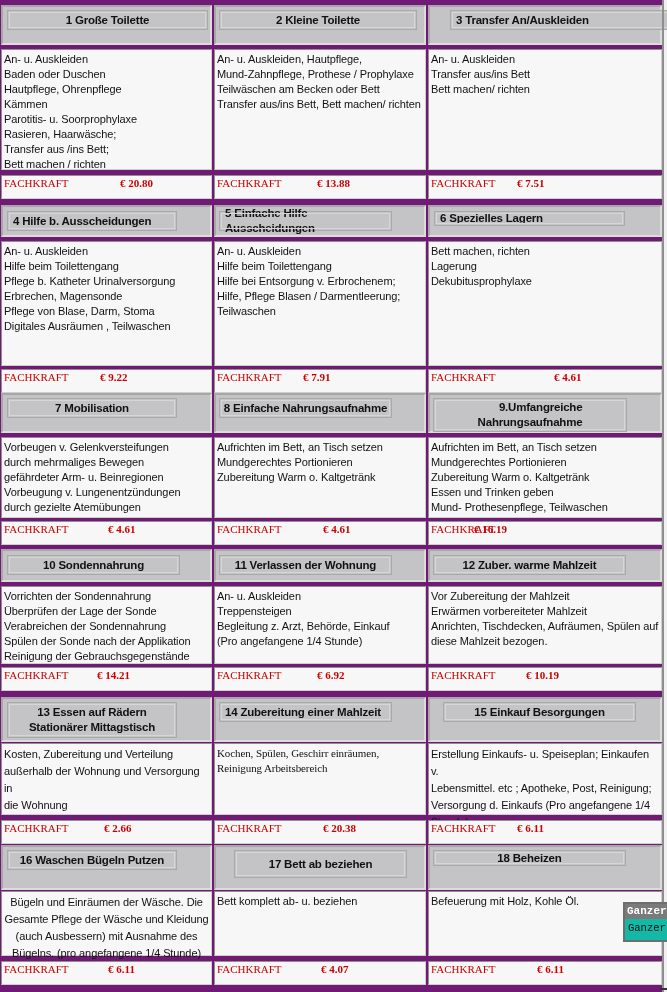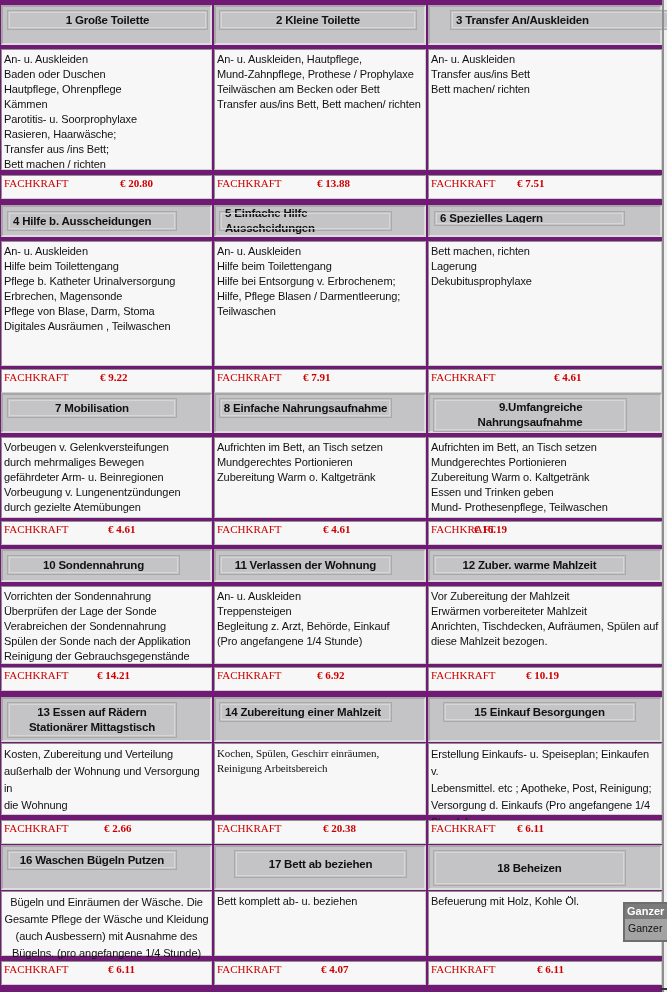--- a/index.html
+++ b/index.html
@@ -53,24 +53,25 @@
     border:1px solid #8f8f8f;
     border-right-color:#cfcfcf; border-bottom-color:#cfcfcf;
     font-family:"Liberation Serif", serif;
     color:#cc0000; font-size:11px;
     padding-left:2px; padding-top:1px;
     white-space:nowrap;
   }
   .price .amt { font-weight:bold; position:absolute; top:1px; }
   .popup {
     position:absolute; left:623px; top:902px; width:44px; height:40px;
-    background:#a3a3a3;
+    background:#14b8a6;
     border:2px solid #6e6e6e; border-right:none;
     box-sizing:border-box;
     font-size:10.5px;
+    font-family:Liberation Mono, monospace;
   }
   .popup .title {
     background:#7a7a7a; color:#fff; font-weight:bold; font-size:11px;
     height:15px; line-height:15px; padding-left:2px; overflow:hidden; white-space:nowrap;
   }
   .popup .item { padding:3px 0 0 3px; color:#111; white-space:nowrap; overflow:hidden; }
   .bottom-tick { position:absolute; left:660px; top:988px; width:7px; height:2px; background:#333; }
 </style>
 </head>
 <body>
@@ -311,21 +312,21 @@
         <span>
           <span style="display: block;">17 Bett ab beziehen</span>
         </span>
       </div>
     </div>
     <div class="cell desc" style="left: 214px; top: 891px; width: 212px; height: 65px;">
       <span class="ln">Bett komplett ab- u. beziehen</span>
     </div>
     <div class="cell price" style="left: 214px; top: 961px; width: 212px; height: 24px;"><span>FACHKRAFT</span><span class="amt" style="left: 106px;">€  4.07</span></div>
     <div class="cell hdr" style="left: 428px; top: 845px; width: 234px; height: 45px;">
-      <div class="hdr-btn center" style="left: 3px; top: 3px; width: 193px; height: 36px; justify-content: center;">
+      <div class="hdr-btn center" style="left: 3px; top: 3px; width: 193px; height: 16px; justify-content: center;">
         <span>
           <span style="display: block;">18  Beheizen</span>
         </span>
       </div>
     </div>
     <div class="cell desc" style="left: 428px; top: 891px; width: 234px; height: 65px;">
       <span class="ln">Befeuerung mit Holz, Kohle Öl.</span>
     </div>
     <div class="cell price" style="left: 428px; top: 961px; width: 234px; height: 24px;"><span>FACHKRAFT</span><span class="amt" style="left: 108px;">€  6.11</span></div>
   </div>

